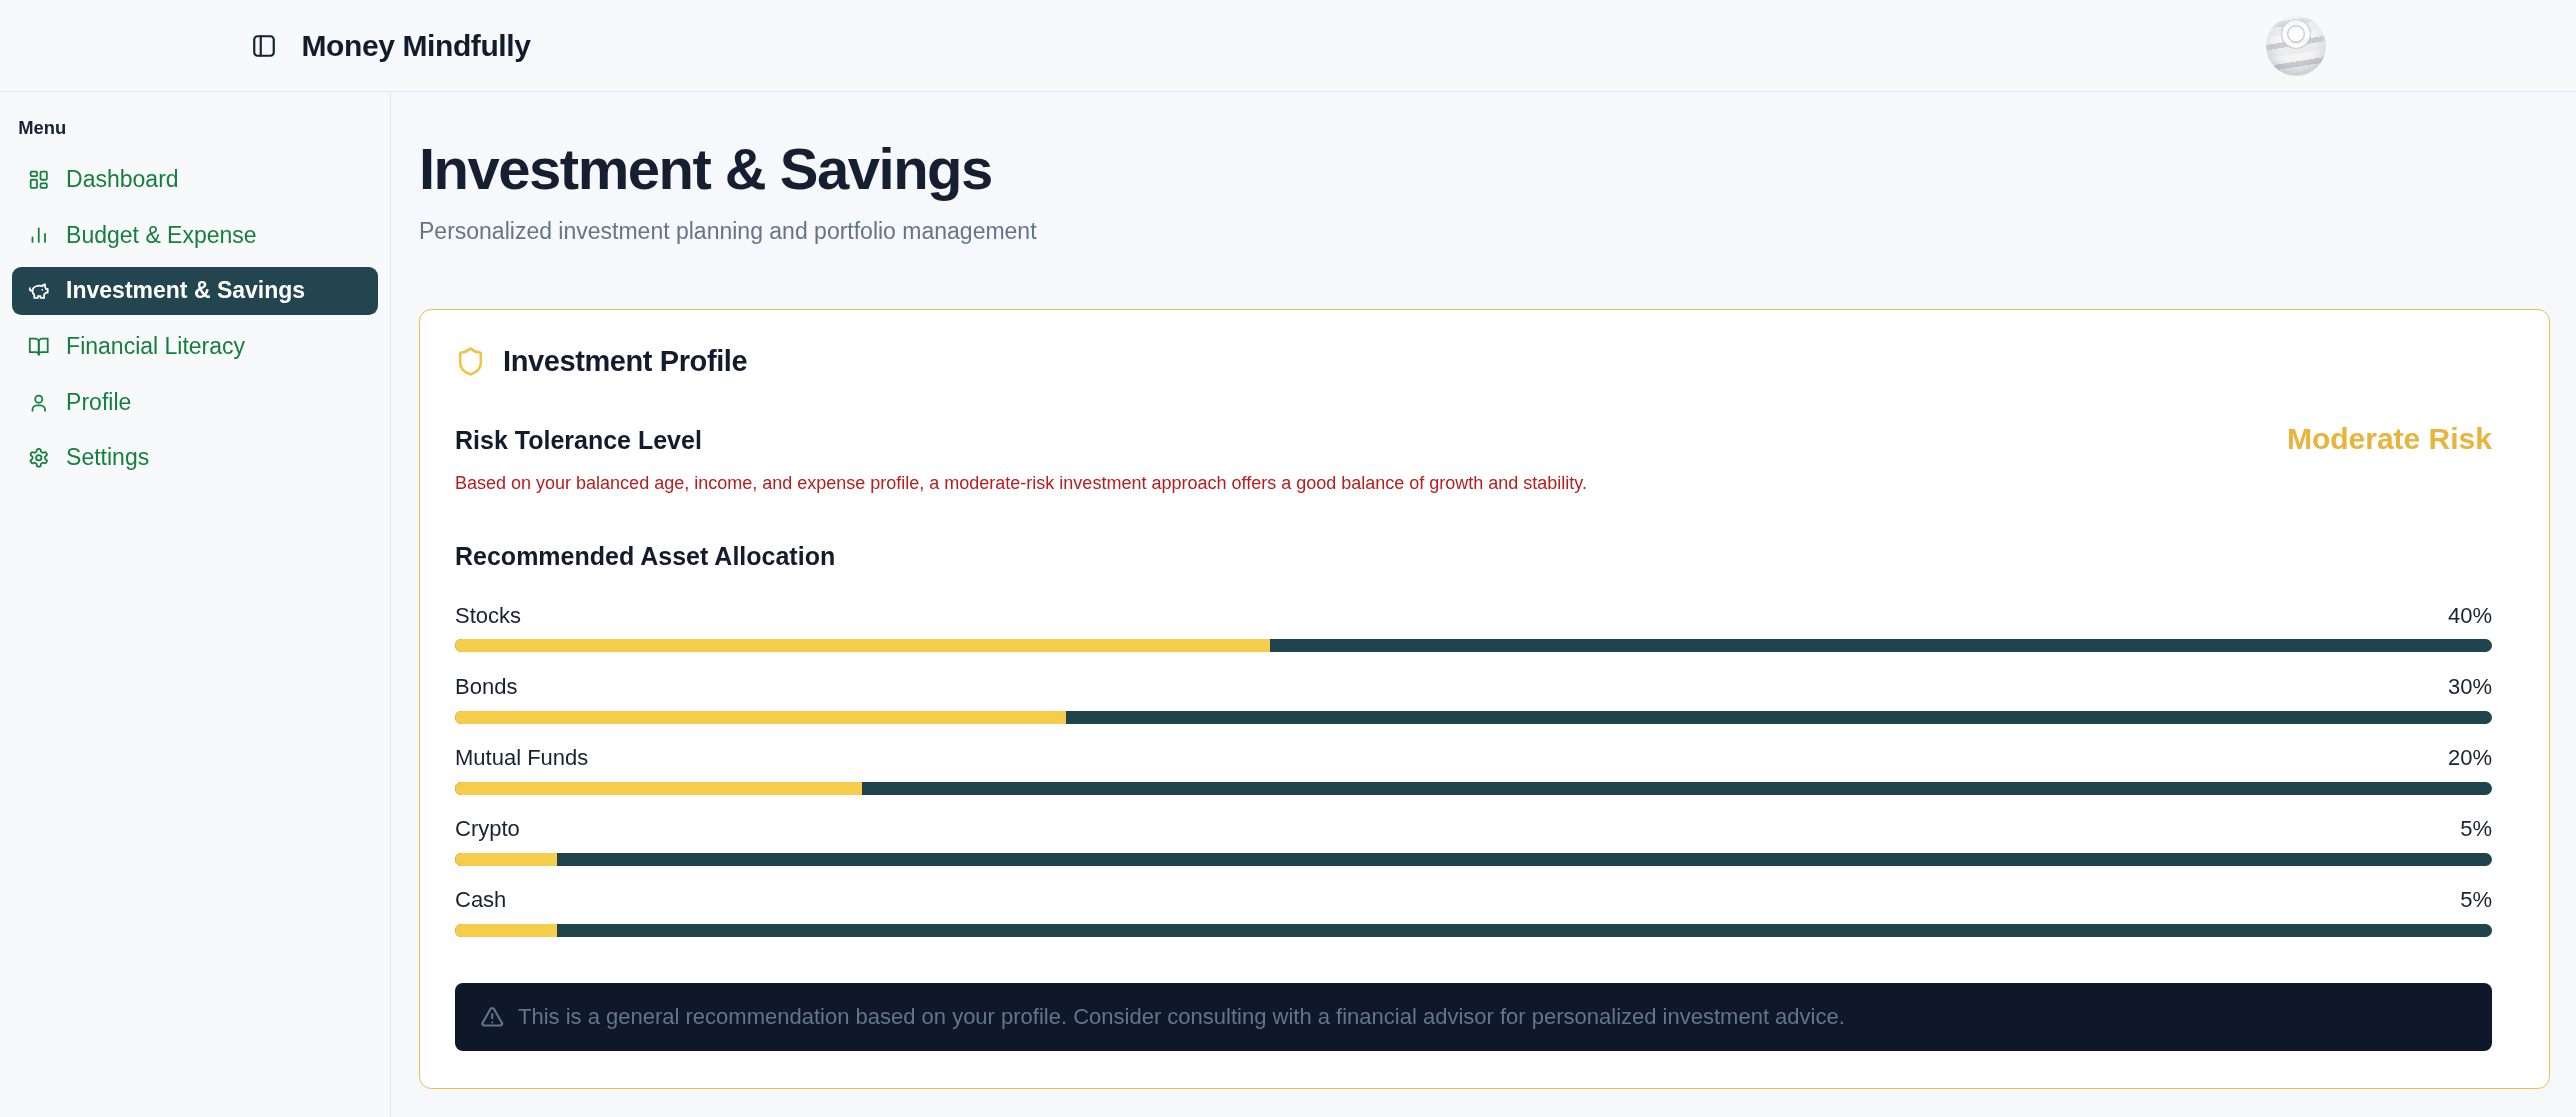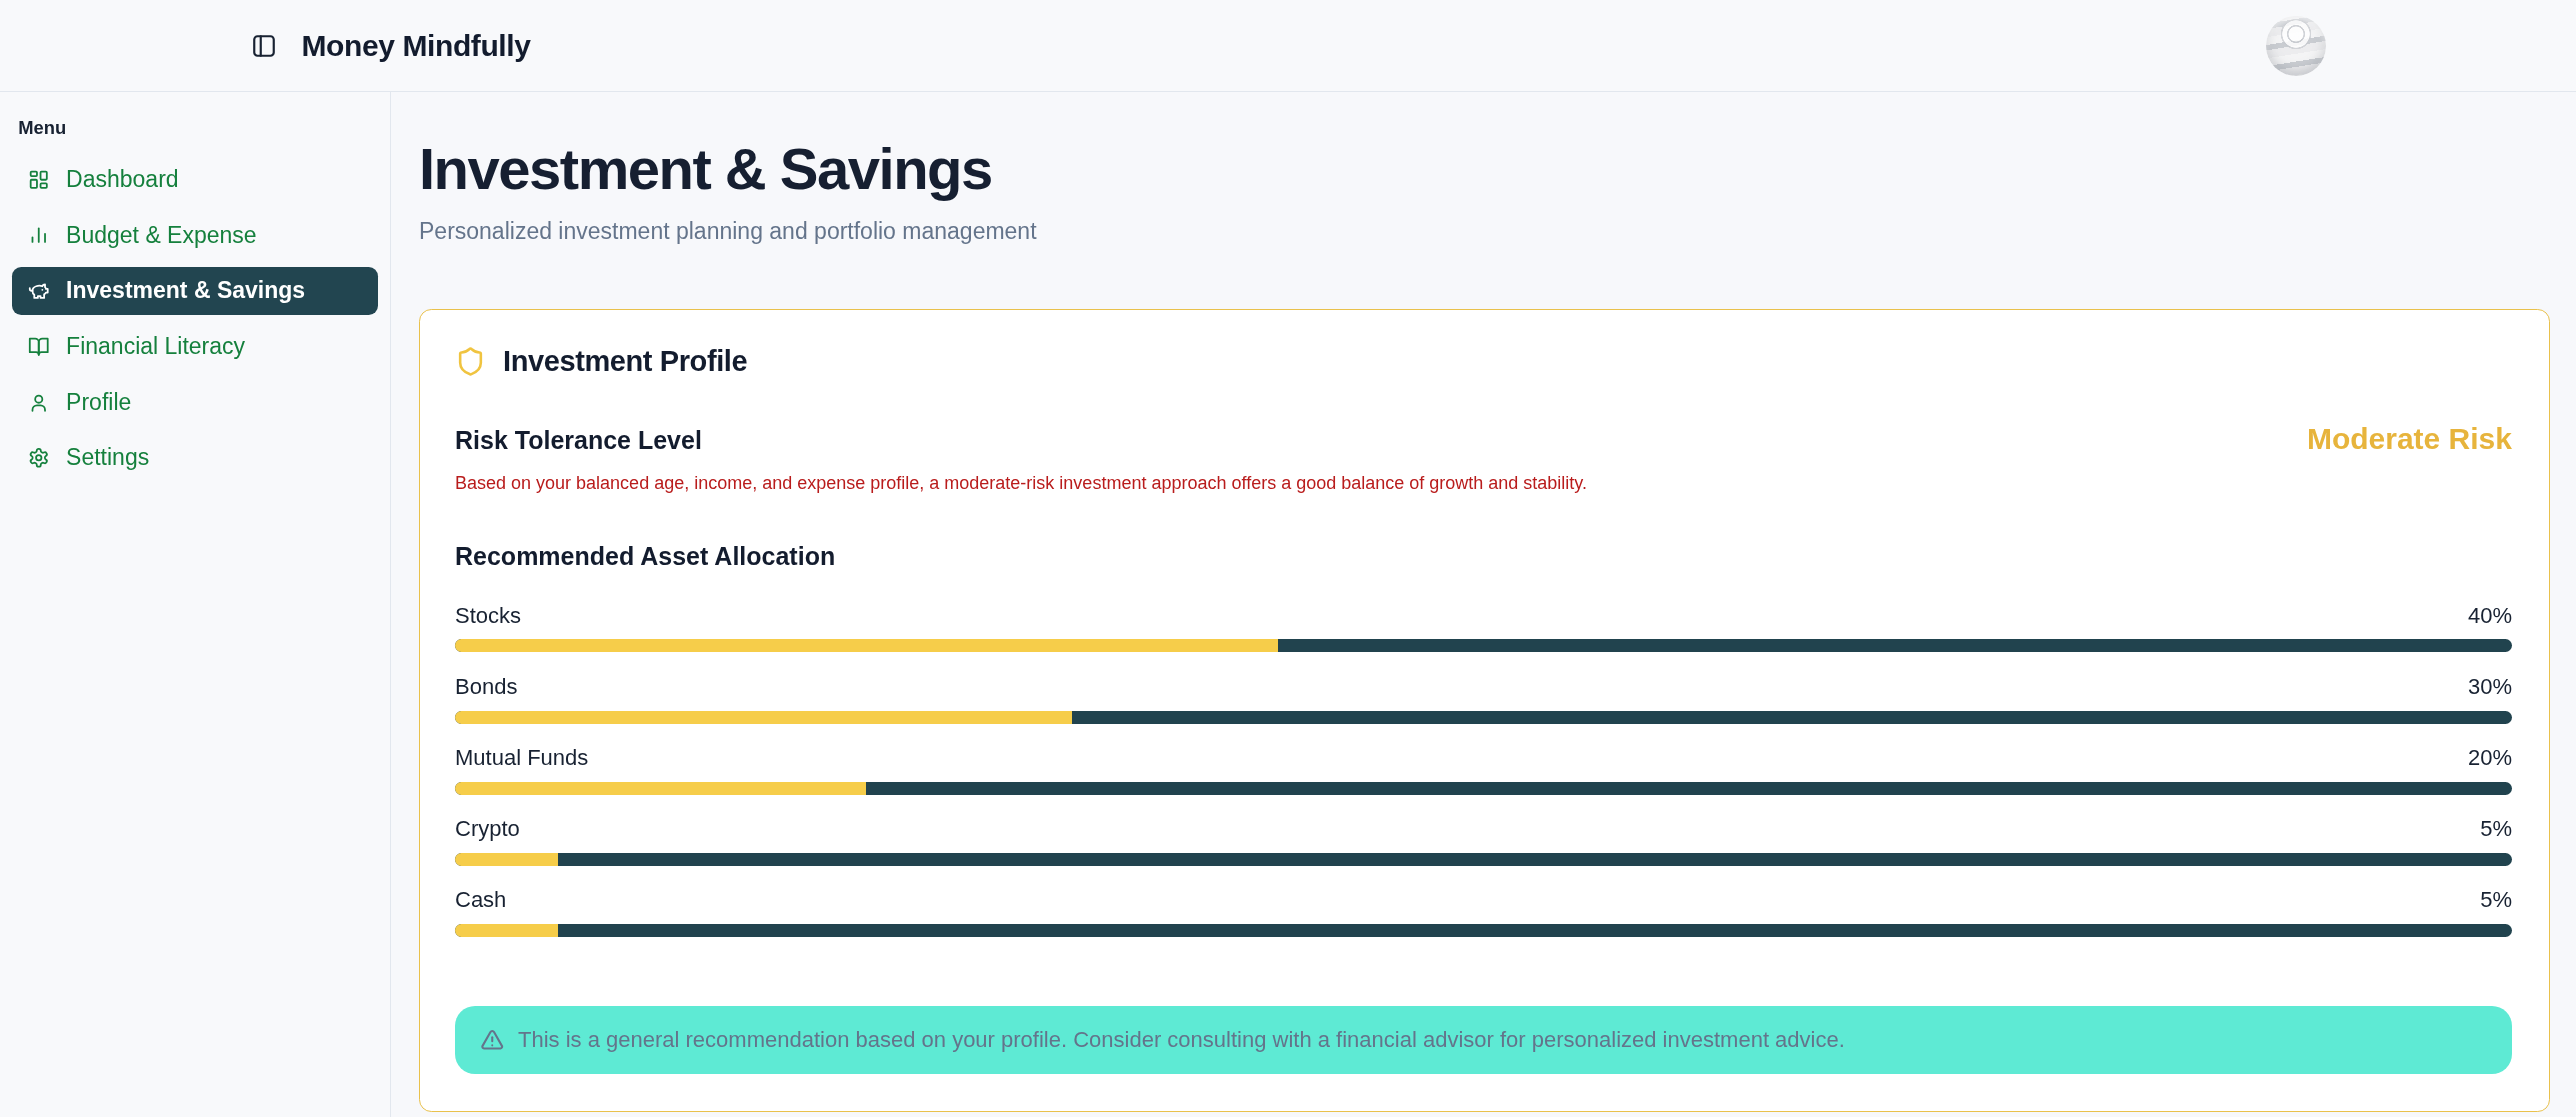--- a/index.html
+++ b/index.html
@@ -69,21 +69,21 @@
     color:#161f31; line-height:1.08;
   }
   .page-subtitle { font-size:23px; color:#64748b; margin-top:17px; }
 
   
   .card {
     margin-top:64px;
     background:#ffffff;
     border:1.5px solid #e9c14c;
     border-radius:12.3px;
-    padding:35px 37px 37px 35px;
+    padding:35px 57px 37px 35px;
   }
   .card-header { display:flex; align-items:center; gap:17px; margin-bottom:44px; }
   .card-header svg { width:31px; height:31px; color:#f0c440; }
   .card-title { font-size:29px; font-weight:700; color:#131c2e; letter-spacing:-0.4px; }
 
   .risk-row { display:flex; align-items:baseline; justify-content:space-between; }
   .risk-heading, .alloc-heading { font-size:25px; font-weight:700; color:#131c2e; }
   .risk-level { font-size:30px; font-weight:700; color:#e7b43c; }
   .risk-desc { font-size:18px; color:#b91c1c; margin-top:17px; }
 
@@ -94,23 +94,23 @@
     display:flex; justify-content:space-between; align-items:baseline;
     font-size:22px; font-weight:500; color:#182232; margin-bottom:10.7px;
   }
   .alloc-top .pct { font-weight:500; }
   .track {
     height:13px; border-radius:7px; background:#21434e; overflow:hidden;
   }
   .fill { height:100%; background:#f6cd4a; }
 
   .disclaimer {
-    margin-top:69px;
-    background:#5eead4;
-    border-radius:20px;
+    margin-top:46px;
+    background:#0f172a;
+    border-radius:8px;
     padding:21px 24.5px;
     display:flex; align-items:center; gap:14px;
     font-size:22px; color:#64748b;
   }
   .disclaimer svg { width:24.5px; height:24.5px; flex:0 0 24.5px; color:#64748b; }
 
   svg.ic { fill:none; stroke:currentColor; stroke-width:2; stroke-linecap:round; stroke-linejoin:round; }
 </style>
 </head>
 <body>

